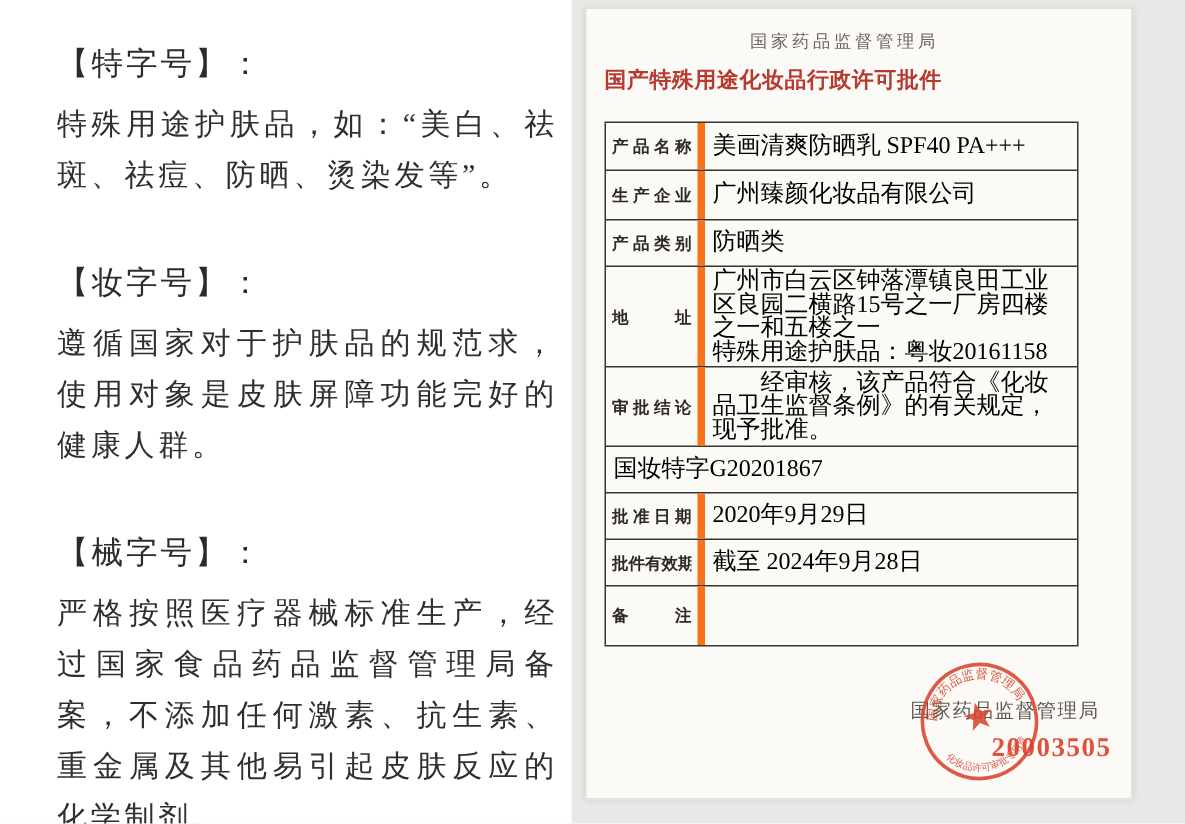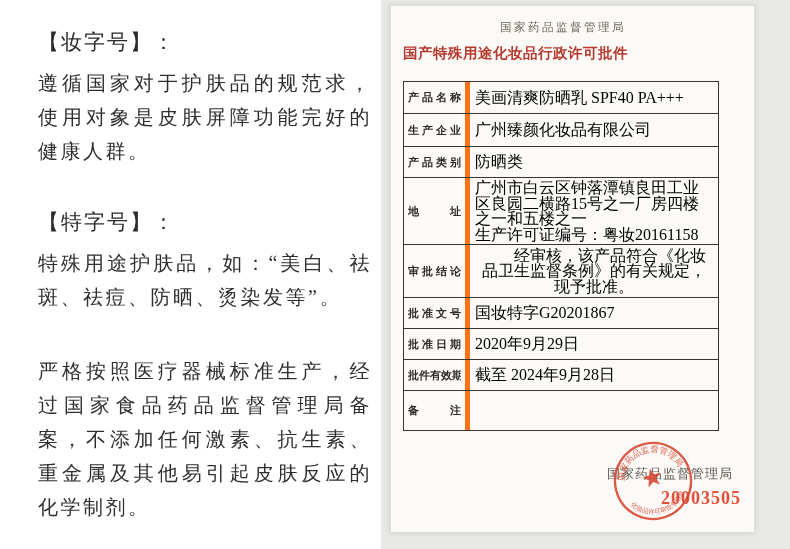--- a/index.html
+++ b/index.html
@@ -35,49 +35,50 @@
   .crow { display:flex; align-items:stretch; }
   .crow + .crow { border-top:1px solid #38352f; }
   .clabel { width:66px; border-right:5px solid #f97316; padding:2px 4px;
             display:flex; align-items:center; }
   .clabel span { display:block; width:100%; font-size:11px; font-weight:600;
                  color:#2e2b26; text-align:justify; text-align-last:justify;
                  white-space:nowrap; overflow:hidden; }
   .cvalue { flex:1; padding:2px 5px; display:flex; align-items:center; }
   .cvalue div { font-size:16px; line-height:15.5px; color:#000000;
                 white-space:pre-line; }
-  .cvalue div.indent { text-indent:2em;text-align:center; }
+  .cvalue div.indent { text-indent:2em; }
   .h32{min-height:31px} .h33{min-height:33px} .h52{min-height:52px}
   .h53{min-height:53px} .h40{min-height:40px}
 
   
   .stamp-area { position:absolute; left:0; top:420px; width:316px; height:108px; }
   .issuer-line { position:absolute; left:204px; top:39px; font-size:13px;
                  letter-spacing:1px; color:#5d5850; white-space:nowrap; }
   .stamp-serial { position:absolute; left:258px; top:62px; font-size:18px;
                   font-weight:bold; letter-spacing:1px; color:#e2503a; }
   .seal { position:absolute; left:200px; top:5px; width:100px; height:100px;
           transform:rotate(-14deg); opacity:0.88; }
   .seal text { fill:#d8442f; font-family:"Liberation Serif","DejaVu Serif",serif; }
 </style>
 </head>
 <body>
 
 <div class="canvas">
 
   <aside class="left-panel">
     <section class="info-section">
+      <h2>【特字号】：</h2>
+      <p>特殊用途护肤品，如：“美白、祛斑、祛痘、防晒、烫染发等”。</p>
+    </section>
+    <section class="info-section">
       <h2>【妆字号】：</h2>
       <p>遵循国家对于护肤品的规范求，使用对象是皮肤屏障功能完好的健康人群。</p>
     </section>
     <section class="info-section">
-      <h2>【特字号】：</h2>
-      <p>特殊用途护肤品，如：“美白、祛斑、祛痘、防晒、烫染发等”。</p>
-    </section>
-    <section class="info-section">
+      <h2>【械字号】：</h2>
       <p>严格按照医疗器械标准生产，经过国家食品药品监督管理局备案，不添加任何激素、抗生素、重金属及其他易引起皮肤反应的化学制剂。</p>
     </section>
   </aside>
 
   <div class="photo">
     <div class="paper">
       <div class="cert-inner">
 
         <div class="agency">国家药品监督管理局</div>
         <div class="cert-title">国产特殊用途化妆品行政许可批件</div>
@@ -106,35 +107,32 @@
             <div class="cvalue">
                 <div>防晒类</div>
               </div>
           </div>
           <div class="crow h52">
             <div class="clabel">
                 <span>地址</span>
               </div>
             <div class="cvalue">
                 <div>广州市白云区钟落潭镇良田工业区良园二横路15号之一厂房四楼之一和五楼之一
-生产许可证编号：粤妆20161158</div>
+特殊用途护肤品：粤妆20161158</div>
               </div>
           </div>
           <div class="crow h53">
             <div class="clabel">
                 <span>审批结论</span>
               </div>
             <div class="cvalue">
                 <div class="indent">经审核，该产品符合《化妆品卫生监督条例》的有关规定，现予批准。</div>
               </div>
           </div>
           <div class="crow h32">
-            <div class="clabel">
-                <span>批准文号</span>
-              </div>
             <div class="cvalue">
                 <div>国妆特字G20201867</div>
               </div>
           </div>
           <div class="crow h32">
             <div class="clabel">
                 <span>批准日期</span>
               </div>
             <div class="cvalue">
                 <div>2020年9月29日</div>

